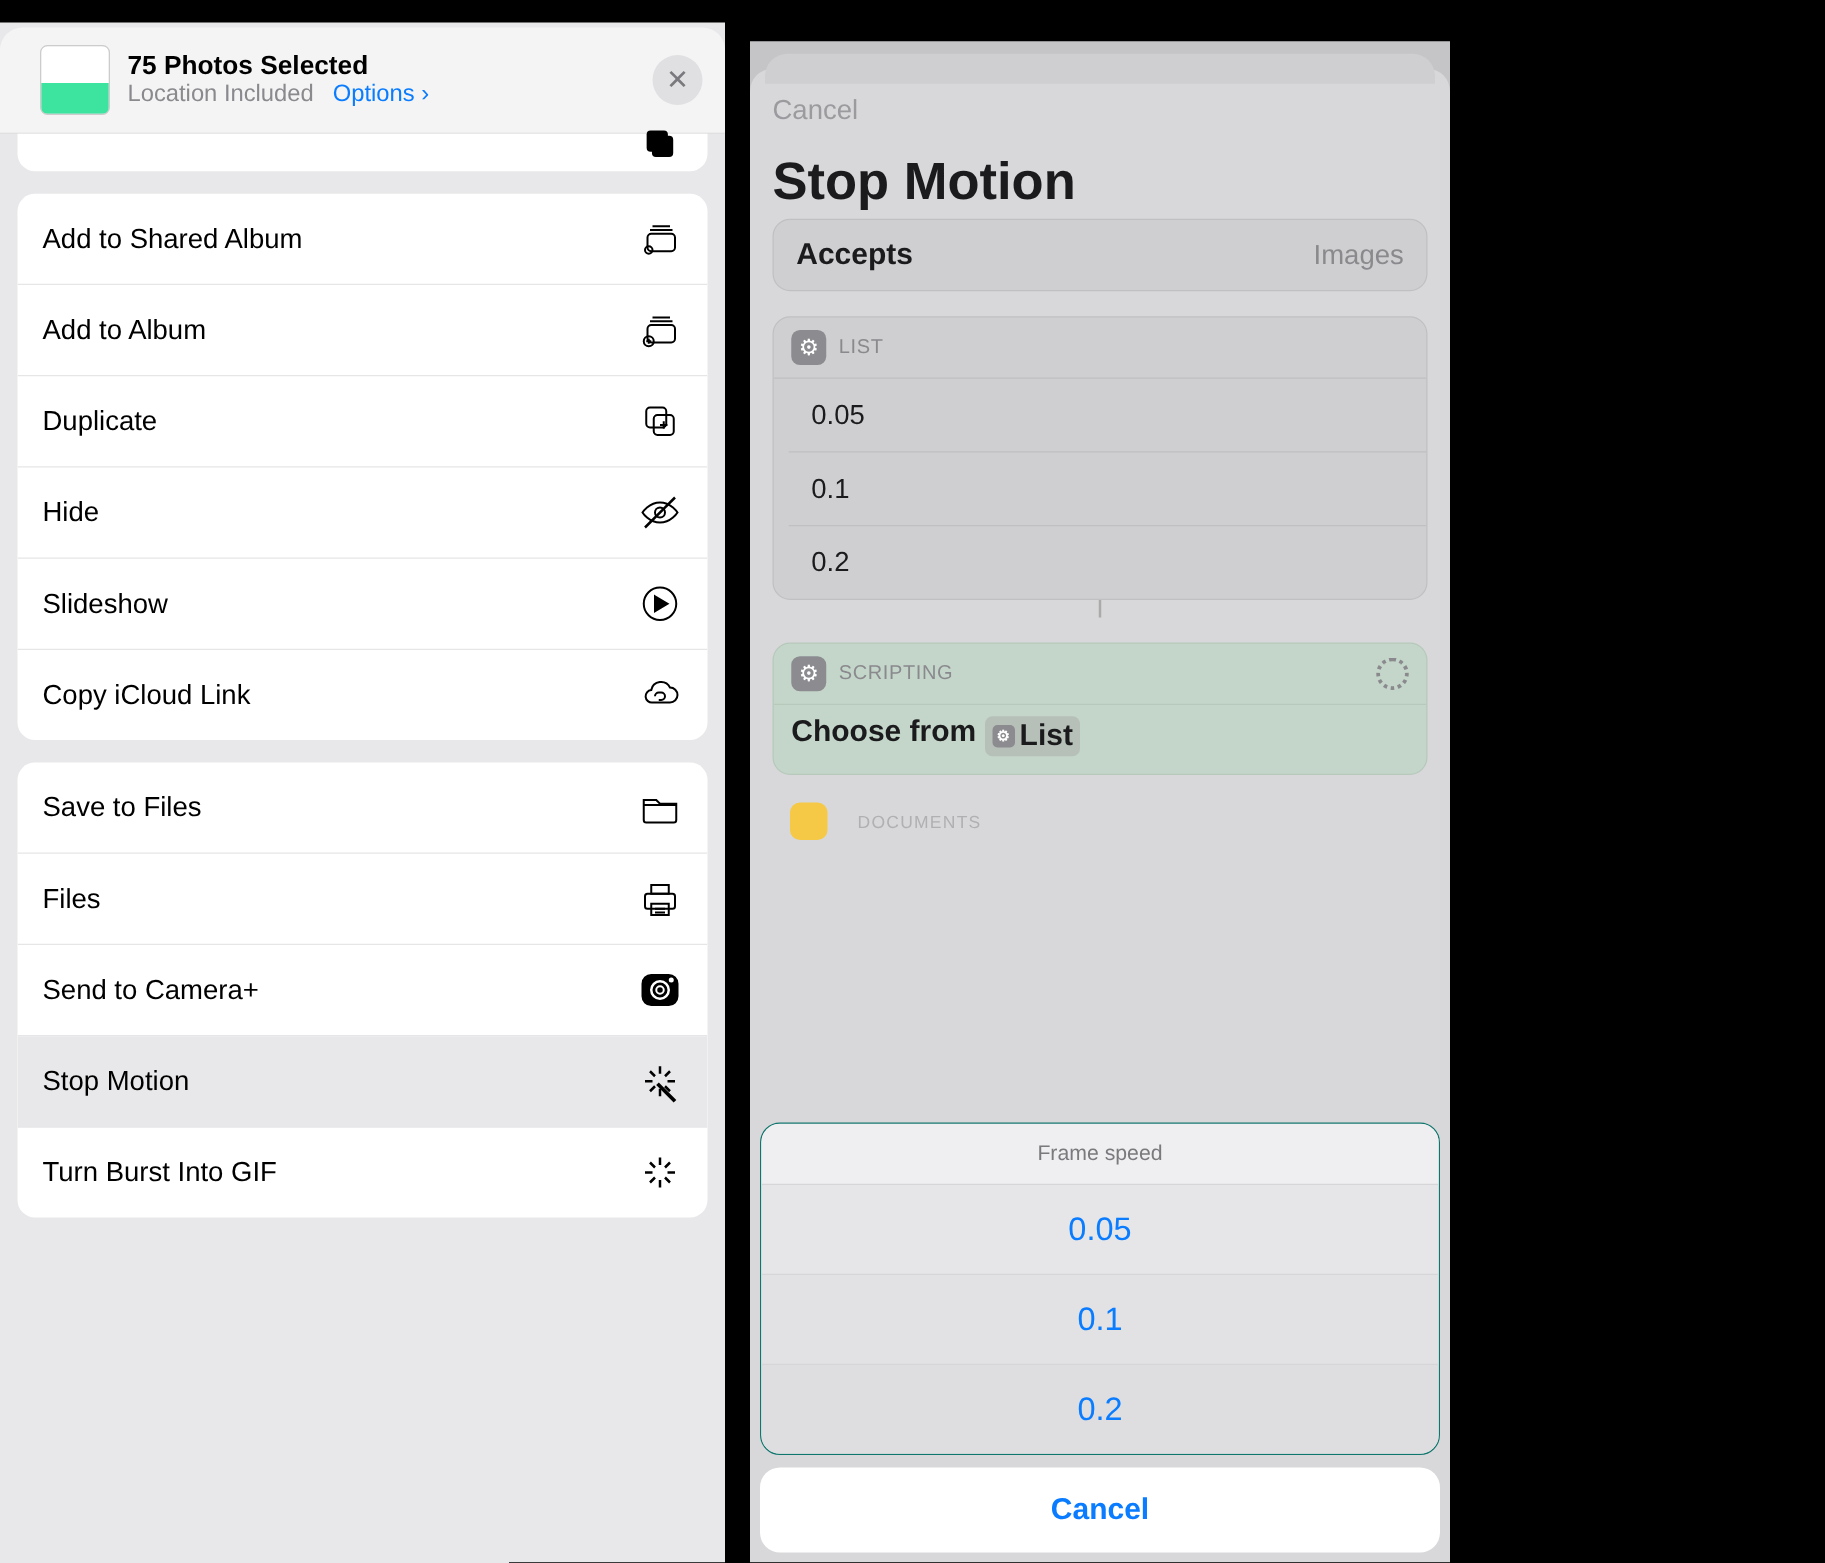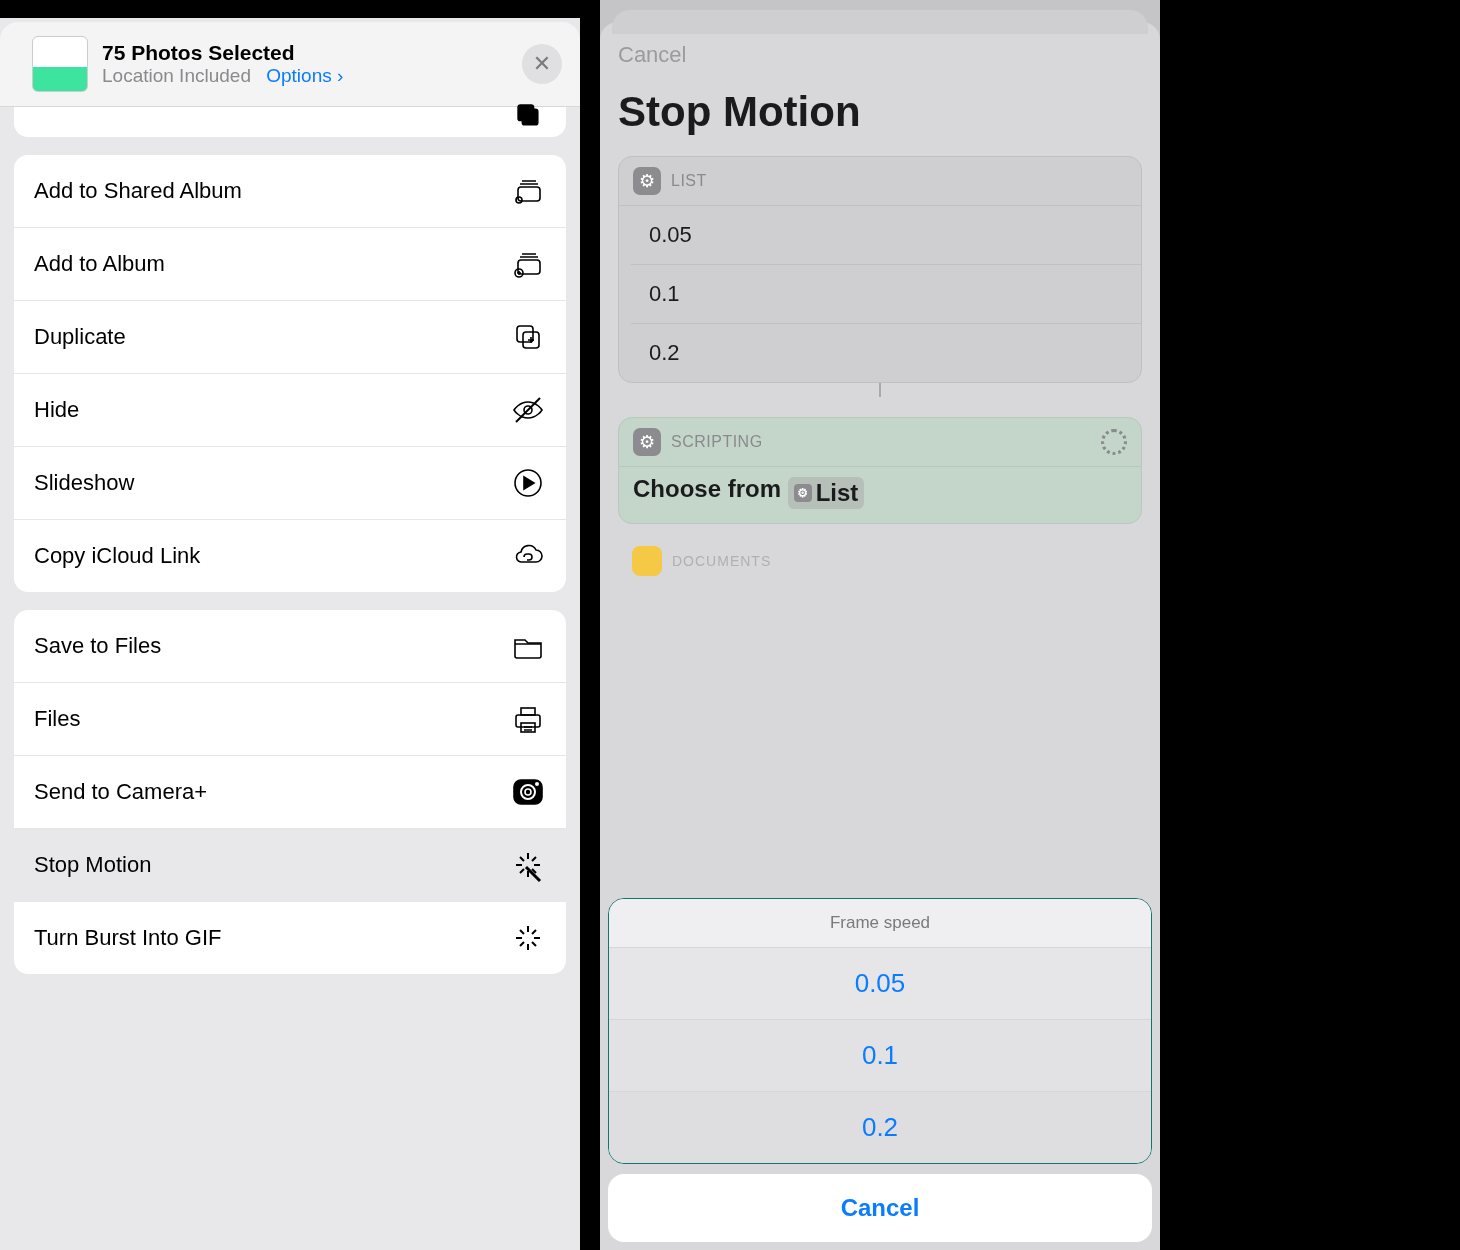--- a/index.html
+++ b/index.html
@@ -82,20 +82,21 @@
     height:100%;
     position:relative;
     background:#000;
     overflow:hidden;
   }
   .right-inner{
     position:absolute; inset:0;
     background:#c5c5c7;
     border-radius: 0;
     padding-top: 22px;
+    margin-top: 33px;
   }
   .r-sheet{
     background:#d8d8da;
     border-top-left-radius: 18px;
     border-top-right-radius: 18px;
     position:absolute;
     top:22px; left:0; right:0; bottom:0;
     padding: 20px 18px 0 18px;
   }
   .r-sheet::before{
@@ -131,21 +132,21 @@
   .block.green .block-hdr{border-bottom:1px solid #b6c9bb;}
   .choose{font-size:24px;font-weight:700;padding:8px 14px 14px;color:#1b1b1d;}
   .token{
     background:#b6c0b9;border-radius:6px;padding:2px 6px;font-weight:700;
     display:inline-flex;align-items:center;gap:4px;
   }
   .token .tg{width:18px;height:18px;border-radius:4px;background:#8c8c90;display:inline-flex;align-items:center;justify-content:center;color:#fff;font-size:12px;}
   .spinner{width:26px;height:26px;border:3px dotted #8a8a8e;border-radius:50%;margin-left:auto;}
 
   .docs-peek{
-    margin-top:18px;display:flex;align-items:center;gap:10px;padding:4px 14px 0;
+    margin-top:18px;display:flex;align-items:center;gap:24px;padding:4px 14px 0;
   }
   .doc-icn{width:30px;height:30px;border-radius:8px;background:#f5c945;}
   .docs-peek .t{font-size:14px;letter-spacing:1px;color:#b0b0b3;font-weight:500;}
 
   
   .overlay{
     position:absolute;left:8px;right:8px;bottom:8px;
   }
   .sheet-top{
     background:#eaeaec;border-radius:16px;overflow:hidden;margin-bottom:10px;
@@ -306,20 +307,24 @@
       </span>
     </div>
   </div>
 </div>
 
 <div class="right">
   <div class="right-inner">
     <div class="r-sheet">
       <div class="cancel-link">Cancel</div>
       <div class="big-title">Stop Motion</div>
+      <div class="accepts-card">
+        <span class="lbl">Accepts</span>
+        <span class="val">Images</span>
+      </div>
 
       <div class="block">
         <div class="block-hdr">
           <span class="gear">⚙</span>
           <span class="t">LIST</span>
         </div>
         <div class="block-row">0.05</div>
         <div class="block-row">0.1</div>
         <div class="block-row">0.2</div>
       </div>

